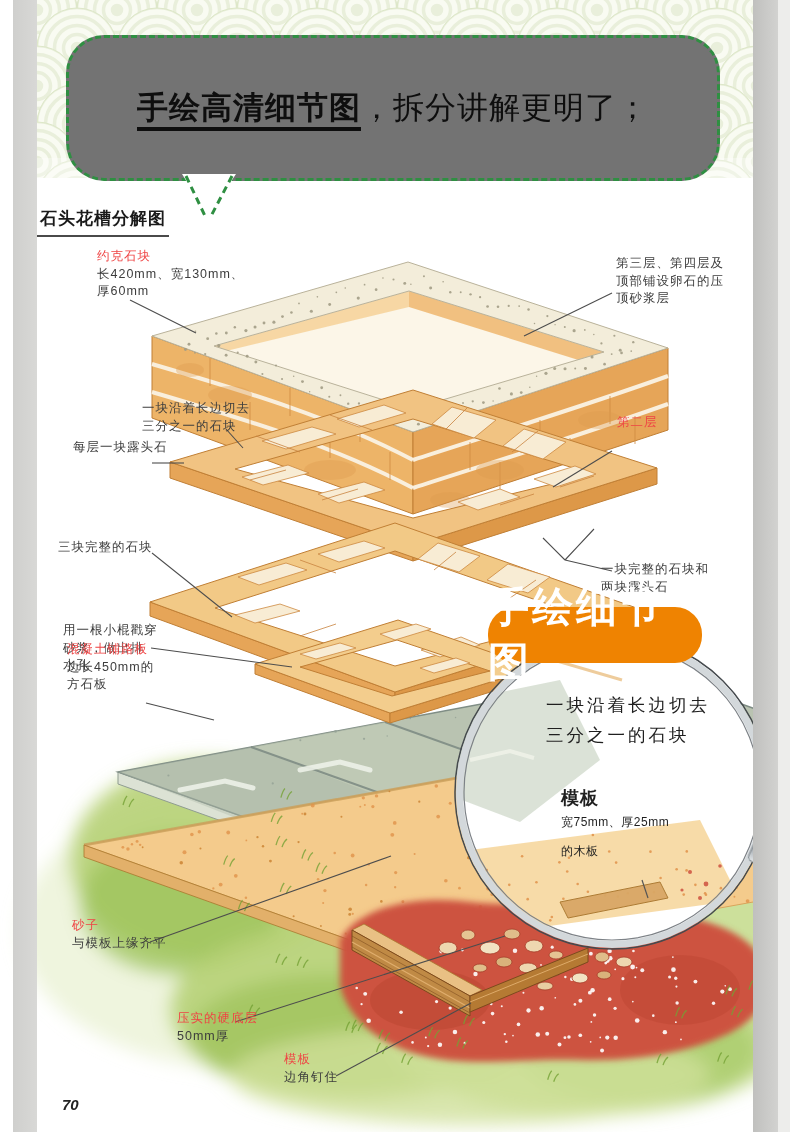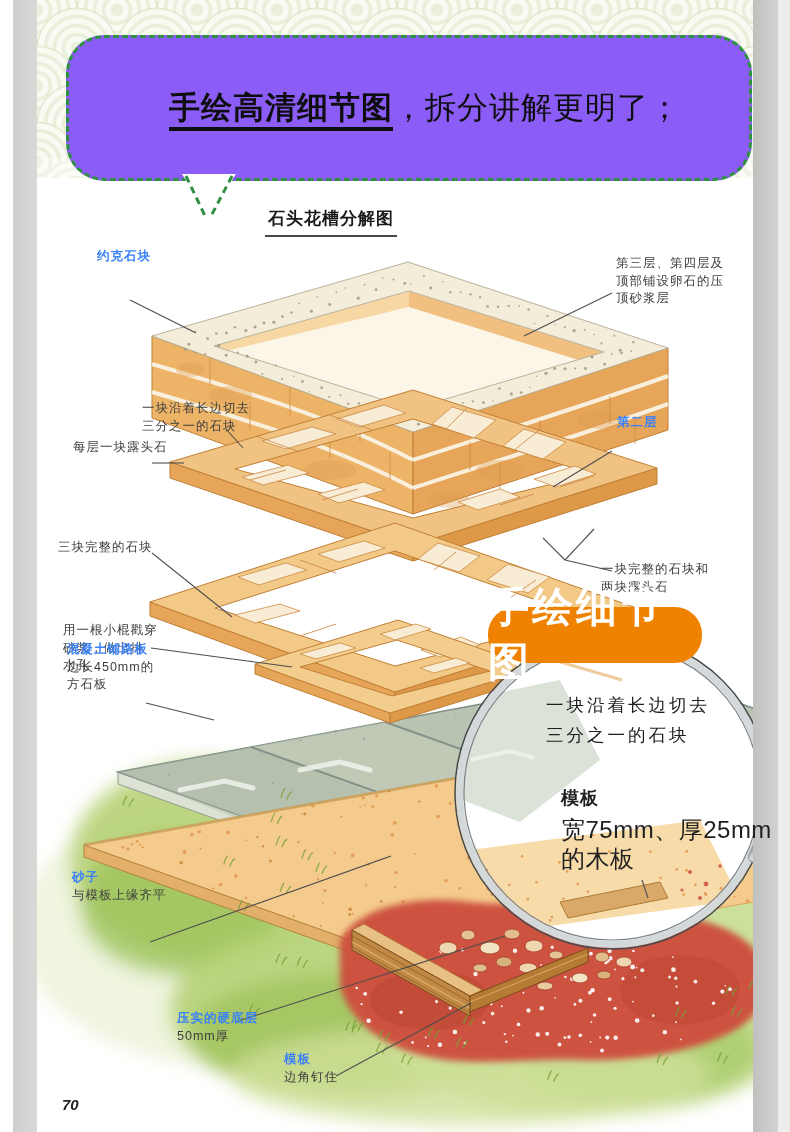--- a/index.html
+++ b/index.html
@@ -9,41 +9,41 @@
     font-family:"Liberation Sans","DejaVu Sans",sans-serif;
   }
   .edge{position:absolute;top:0;height:1132px;z-index:5;}
   .edge-left{left:13px;width:24px;background:linear-gradient(90deg,#cfcfcd,#d8d8d6);}
   .edge-right{left:753px;width:25px;background:linear-gradient(90deg,#c0c0be,#d2d2d0);}
   .edge-right-outer{left:778px;width:12px;background:#ededeb;}
   #pattern-band{position:absolute;left:37px;top:0;width:716px;height:178px;overflow:hidden;z-index:1;}
   #art{position:absolute;left:0;top:0;z-index:2;}
   .bubble{
     position:absolute;left:66px;top:35px;width:648px;height:140px;z-index:3;
-    background:#8b5cf6;border:3px dashed #2f8f42;border-radius:38px;
-    display:flex;flex-direction:row;justify-content:center;align-items:center;padding-left:32px;
+    background:#737373;border:3px dashed #2f8f42;border-radius:38px;
+    display:flex;flex-direction:row;justify-content:center;align-items:center;
   }
   .bubble-line{font-size:31px;line-height:52px;color:#0e0e0e;font-weight:500;letter-spacing:1px;white-space:nowrap;}
   .bubble-em{font-weight:900;border-bottom:4px solid #0e0e0e;padding-bottom:2px;}
   #bubble-tail{position:absolute;left:168px;top:174px;z-index:4;}
-  .title-wrap{position:absolute;left:37px;top:207px;width:588px;text-align:center;z-index:6;}
+  .title-wrap{position:absolute;left:37px;top:207px;width:588px;z-index:6;}
   .title-wrap span{display:inline-block;font-size:17px;font-weight:bold;letter-spacing:1px;color:#1a1a1a;
     border-bottom:2px solid #4a4a4a;padding:0 3px 5px 3px;}
   .lbl{position:absolute;z-index:6;color:#3d3d3d;font-size:12.5px;line-height:17.5px;letter-spacing:1px;}
-  .lbl-head{font-weight:bold;color:#3b82f6;}
+  .lbl-head{font-weight:normal;color:#ef4444;}
   .lbl-body{white-space:pre-line;}
   .badge-text{
     position:absolute;left:488px;top:606px;width:214px;height:57px;z-index:6;
     display:flex;align-items:center;justify-content:center;
     font-size:41px;font-weight:900;color:#ffffff;letter-spacing:3px;
   }
   .magtext{position:absolute;z-index:6;color:#1f1f1f;white-space:nowrap;}
   .mag-big{font-size:17.5px;letter-spacing:3px;}
   .mag-head{font-size:18px;font-weight:bold;letter-spacing:1px;}
-  .mag-body{font-size:24px;letter-spacing:0.5px;}
+  .mag-body{font-size:12px;letter-spacing:0.5px;}
   .page-number{position:absolute;left:62px;top:1096px;z-index:6;font-size:15px;font-weight:bold;font-style:italic;color:#222;}
 </style>
 </head>
 <body>
 
 <div id="pattern-band">
   <svg id="waves" width="716" height="178" xmlns="http://www.w3.org/2000/svg">
     <rect x="0" y="0" width="716" height="178" fill="#eef2e0"></rect>
     <g id="wave-circles">
         <circle cx="-40" cy="-28" r="40" fill="#e9efdb" stroke="#dde7c8" stroke-width="1"></circle>
@@ -1028,20 +1028,22 @@
   <line x1="18" y1="2" x2="38" y2="44" stroke="#2f8f42" stroke-width="3" stroke-dasharray="7 5"></line>
   <line x1="64" y1="2" x2="42" y2="44" stroke="#2f8f42" stroke-width="3" stroke-dasharray="7 5"></line>
 </svg>
 
 <div class="title-wrap">
   <span>石头花槽分解图</span>
 </div>
 
 <div class="lbl" style="left:97px;top:248px">
   <div class="lbl-head">约克石块</div>
+  <div class="lbl-body">长420mm、宽130mm、
+厚60mm</div>
 </div>
 <div class="lbl" style="left:616px;top:255px">
   <div class="lbl-body">第三层、第四层及
 顶部铺设卵石的压
 顶砂浆层</div>
 </div>
 <div class="lbl" style="left:142px;top:400px">
   <div class="lbl-body">一块沿着长边切去
 三分之一的石块</div>
 </div>
@@ -1061,21 +1063,21 @@
 <div class="lbl" style="left:63px;top:622px">
   <div class="lbl-body">用一根小棍戳穿
 砂浆，做出排
 水孔</div>
 </div>
 <div class="lbl" style="left:67px;top:641px">
   <div class="lbl-head">混凝土铺路板</div>
   <div class="lbl-body">边长450mm的
 方石板</div>
 </div>
-<div class="lbl" style="left:72px;top:869px">
+<div class="lbl" style="left:72px;top:917px">
   <div class="lbl-head">砂子</div>
   <div class="lbl-body">与模板上缘齐平</div>
 </div>
 <div class="lbl" style="left:177px;top:1010px">
   <div class="lbl-head">压实的硬底层</div>
   <div class="lbl-body">50mm厚</div>
 </div>
 <div class="lbl" style="left:284px;top:1051px">
   <div class="lbl-head">模板</div>
   <div class="lbl-body">边角钉住</div>

